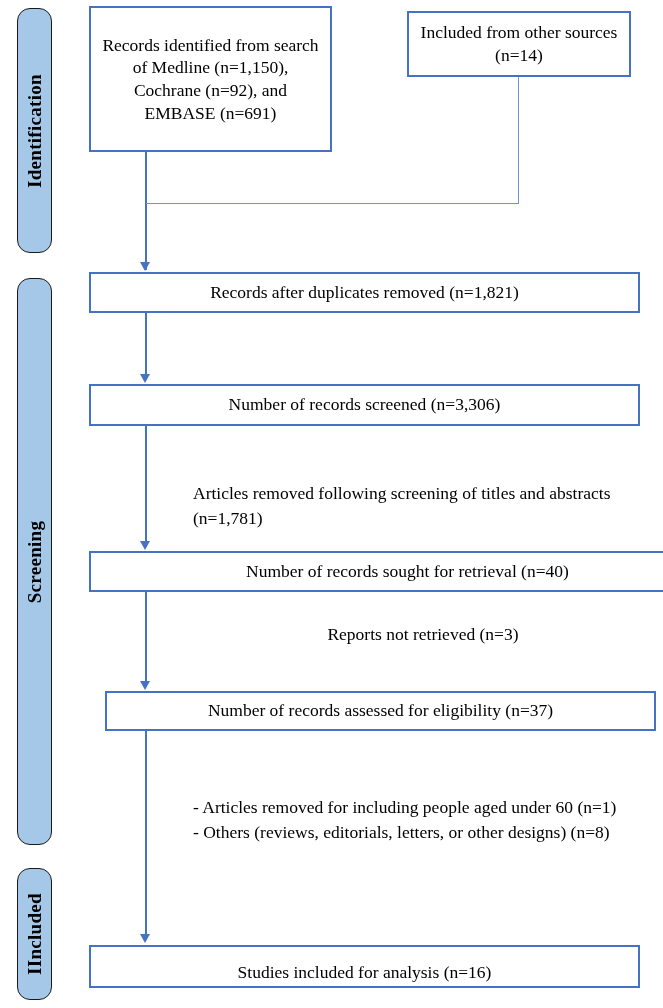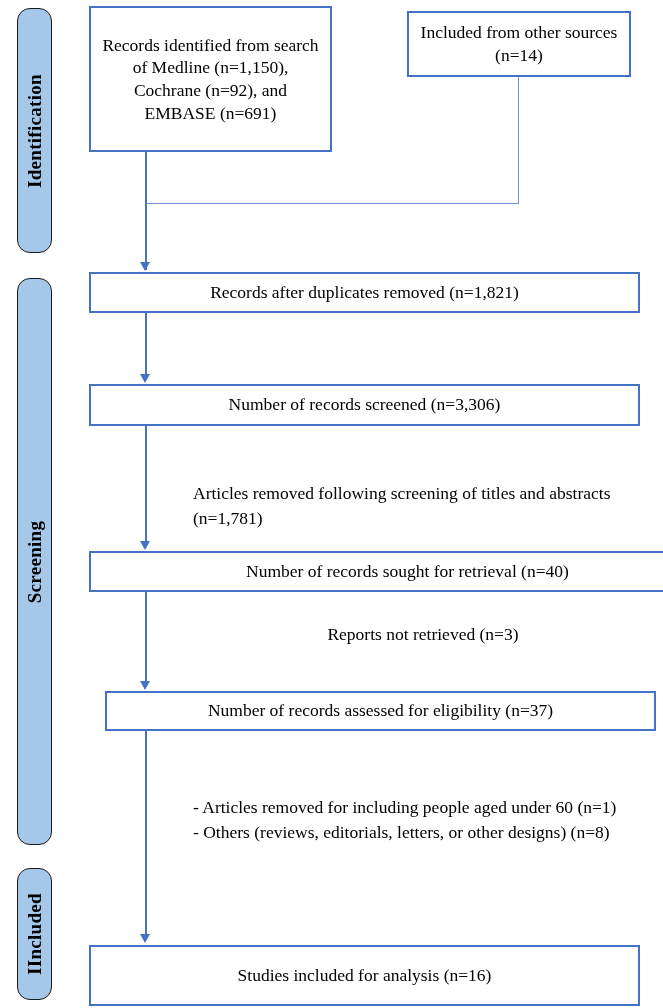--- a/index.html
+++ b/index.html
@@ -104,21 +104,21 @@
   </div>
 
   <div class="box" style="left:89px; top:551px; width:637px; height:41px;">
     <span>Number of records sought for retrieval (n=40)</span>
   </div>
 
   <div class="box" style="left:89px; top:691px; width:551px; height:40px;margin-left:16px;">
     <span>Number of records assessed for eligibility (n=37)</span>
   </div>
 
-  <div class="box" style="left:89px; top:945px; width:551px; height:61px;">
+  <div class="box" style="left:89px; top:945px; width:551px; height:43px;align-items:flex-end;">
     <span>Studies included for analysis (n=16)</span>
   </div>
 
   <div class="note" style="left:165px; top:455px; width:460px;">
     <span>Articles removed following screening of titles and abstracts (n=1,781)</span>
   </div>
 
   <div class="note" style="left:165px; top:596px; width:460px;text-align:center;">
     <span>Reports not retrieved (n=3)</span>
   </div>

